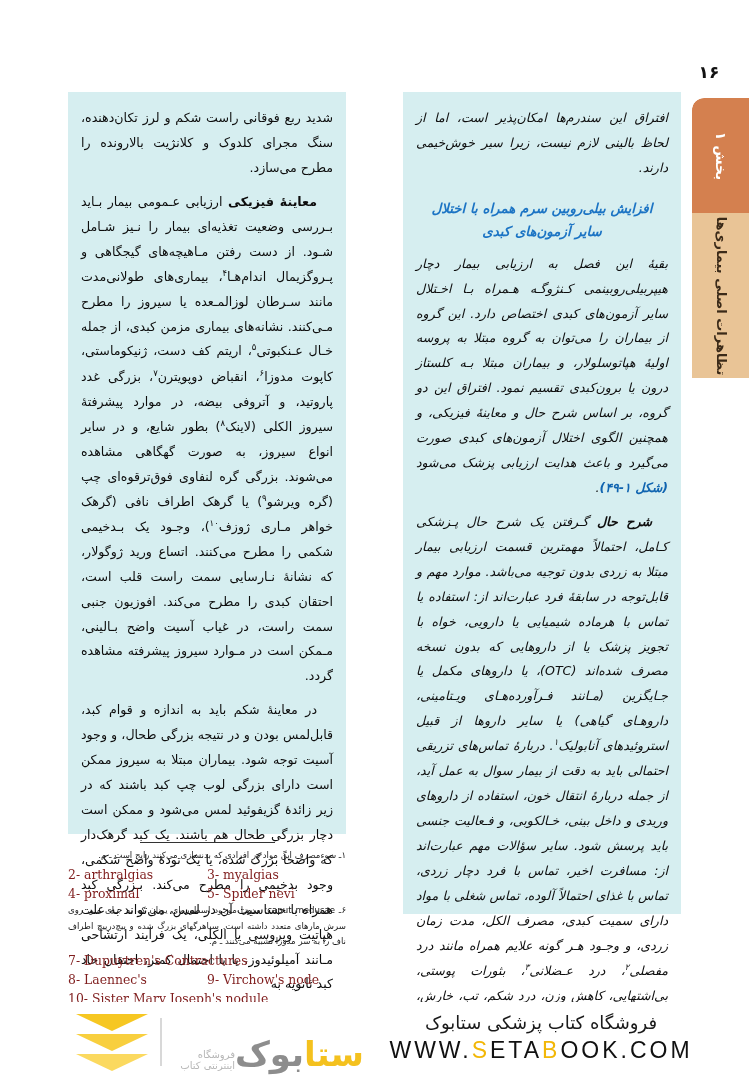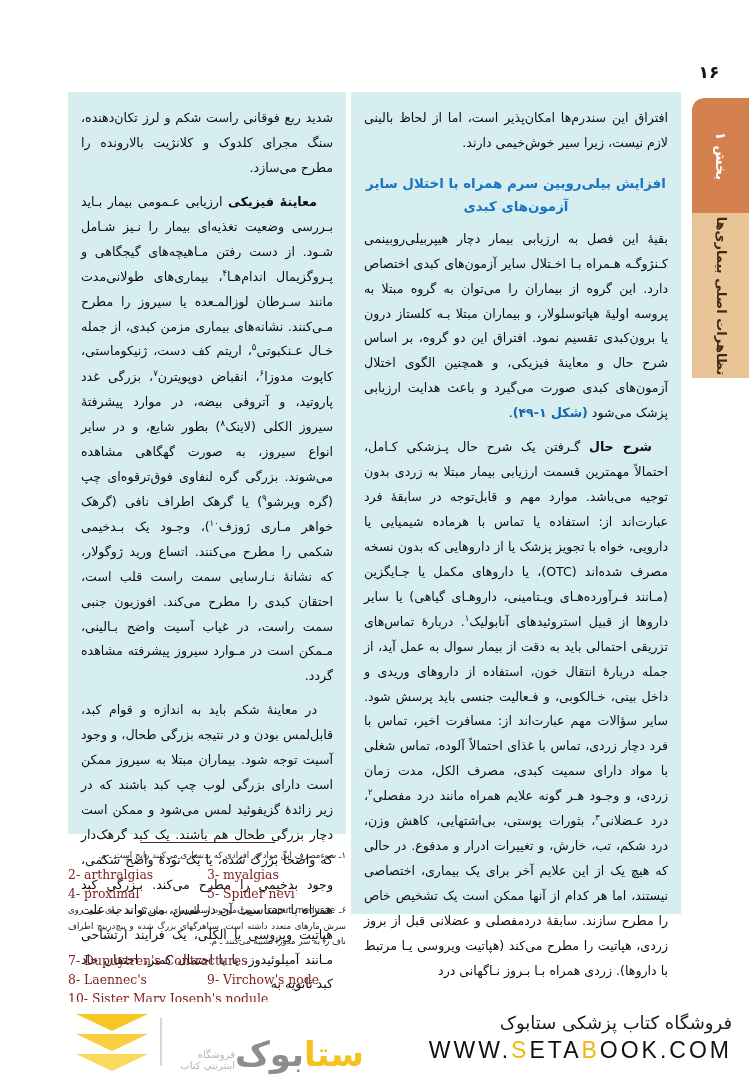--- a/index.html
+++ b/index.html
@@ -82,22 +82,23 @@
     background: #d6eef0;
     box-sizing: border-box;
     padding: 14px 13px 24px 13px;
     direction: rtl;
     text-align: justify;
     color: #0d0d0d;
   }
   #col-right {
     top: 92px;
     right: 68px;
-    width: 330px;
+    width: 278px;
     height: 822px;
+    font-style: italic;
   }
   #col-left {
     top: 92px;
     left: 68px;
     width: 278px;
     height: 742px;
   }
 
   .para {
     font-size: 12.6px;
@@ -234,24 +235,24 @@
     width: 0; height: 0;
     border-left: 36px solid transparent;
     border-right: 36px solid transparent;
     border-top: 17px solid #f6c722;
   }
   .chev.c2 { border-top-color: #f8cf3e; }
   .chev.c3 { border-top-color: #fbd95f; }
 
   #brand-text {
     position: absolute;
-    right: 17px;
+    right: 28px;
     top: 10px;
     width: 360px;
-    text-align: right;
+    text-align: center;
   }
   #brand-fa {
     font-size: 18px;
     color: #1a1a1a;
     direction: rtl;
     margin-bottom: 4px;
     font-family: "DejaVu Sans", "Liberation Sans", sans-serif;
   }
   #brand-url {
     font-size: 23px;

